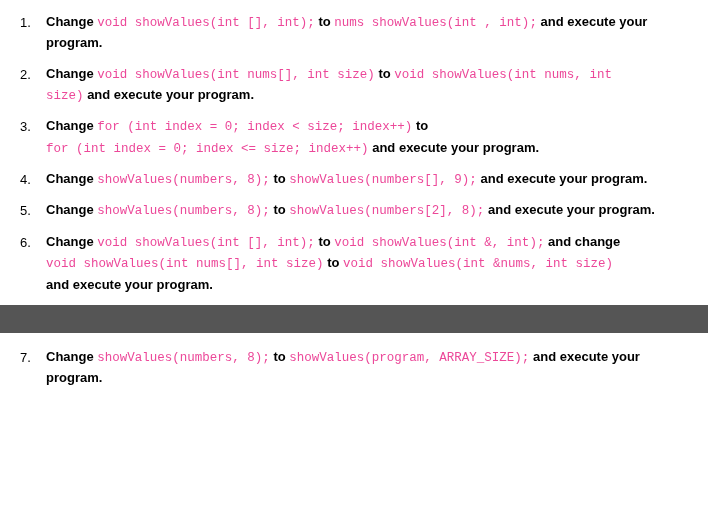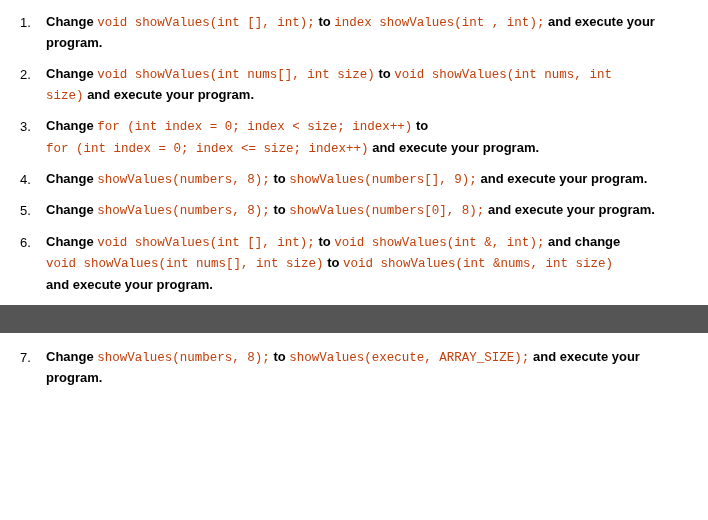--- a/index.html
+++ b/index.html
@@ -50,39 +50,39 @@
     }
 
     .bottom-section {
       padding: 14px 20px 0 20px;
     }
 
     
     span.ic {
       font-family: 'Courier New', Courier, monospace;
       font-size: 12.5px;
-      color: #c2410c;
+      color: #ec4899;
     }
 
     span.bold {
       font-weight: bold;
       font-family: Arial, sans-serif;
       font-size: 13px;
       color: #000;
     }
   </style>
 </head>
 <body>
 
 <div class="page-content">
 
   <div class="item">
     <span class="item-number">1.</span>
     <span class="item-text">
-      <span class="bold">Change </span><span class="ic">void showValues(int [], int);</span><span class="bold"> to </span><span class="ic">index showValues(int , int);</span><span class="bold"> and execute your program.</span>
+      <span class="bold">Change </span><span class="ic">void showValues(int [], int);</span><span class="bold"> to </span><span class="ic">nums showValues(int , int);</span><span class="bold"> and execute your program.</span>
     </span>
   </div>
 
   <div class="item">
     <span class="item-number">2.</span>
     <span class="item-text">
       <span class="bold">Change </span><span class="ic">void showValues(int nums[], int size)</span><span class="bold"> to </span><span class="ic">void showValues(int nums, int<br>size)</span><span class="bold"> and execute your program.</span>
     </span>
   </div>
 
@@ -96,37 +96,37 @@
   <div class="item">
     <span class="item-number">4.</span>
     <span class="item-text">
       <span class="bold">Change </span><span class="ic">showValues(numbers, 8);</span><span class="bold"> to </span><span class="ic">showValues(numbers[], 9);</span><span class="bold"> and execute your program.</span>
     </span>
   </div>
 
   <div class="item">
     <span class="item-number">5.</span>
     <span class="item-text">
-      <span class="bold">Change </span><span class="ic">showValues(numbers, 8);</span><span class="bold"> to </span><span class="ic">showValues(numbers[0], 8);</span><span class="bold"> and execute your program.</span>
+      <span class="bold">Change </span><span class="ic">showValues(numbers, 8);</span><span class="bold"> to </span><span class="ic">showValues(numbers[2], 8);</span><span class="bold"> and execute your program.</span>
     </span>
   </div>
 
   <div class="item">
     <span class="item-number">6.</span>
     <span class="item-text">
       <span class="bold">Change </span><span class="ic">void showValues(int [], int);</span><span class="bold"> to </span><span class="ic">void showValues(int &amp;, int);</span><span class="bold"> and change<br></span><span class="ic">void showValues(int nums[], int size)</span><span class="bold"> to </span><span class="ic">void showValues(int &amp;nums, int size)</span><span class="bold"><br>and execute your program.</span>
     </span>
   </div>
 
 </div>
 
 <div class="separator"></div>
 
 <div class="bottom-section">
 
   <div class="item">
     <span class="item-number">7.</span>
     <span class="item-text">
-      <span class="bold">Change </span><span class="ic">showValues(numbers, 8);</span><span class="bold"> to </span><span class="ic">showValues(execute, ARRAY_SIZE);</span><span class="bold"> and execute your program.</span>
+      <span class="bold">Change </span><span class="ic">showValues(numbers, 8);</span><span class="bold"> to </span><span class="ic">showValues(program, ARRAY_SIZE);</span><span class="bold"> and execute your program.</span>
     </span>
   </div>
 
 </div>
 
 </body></html>

